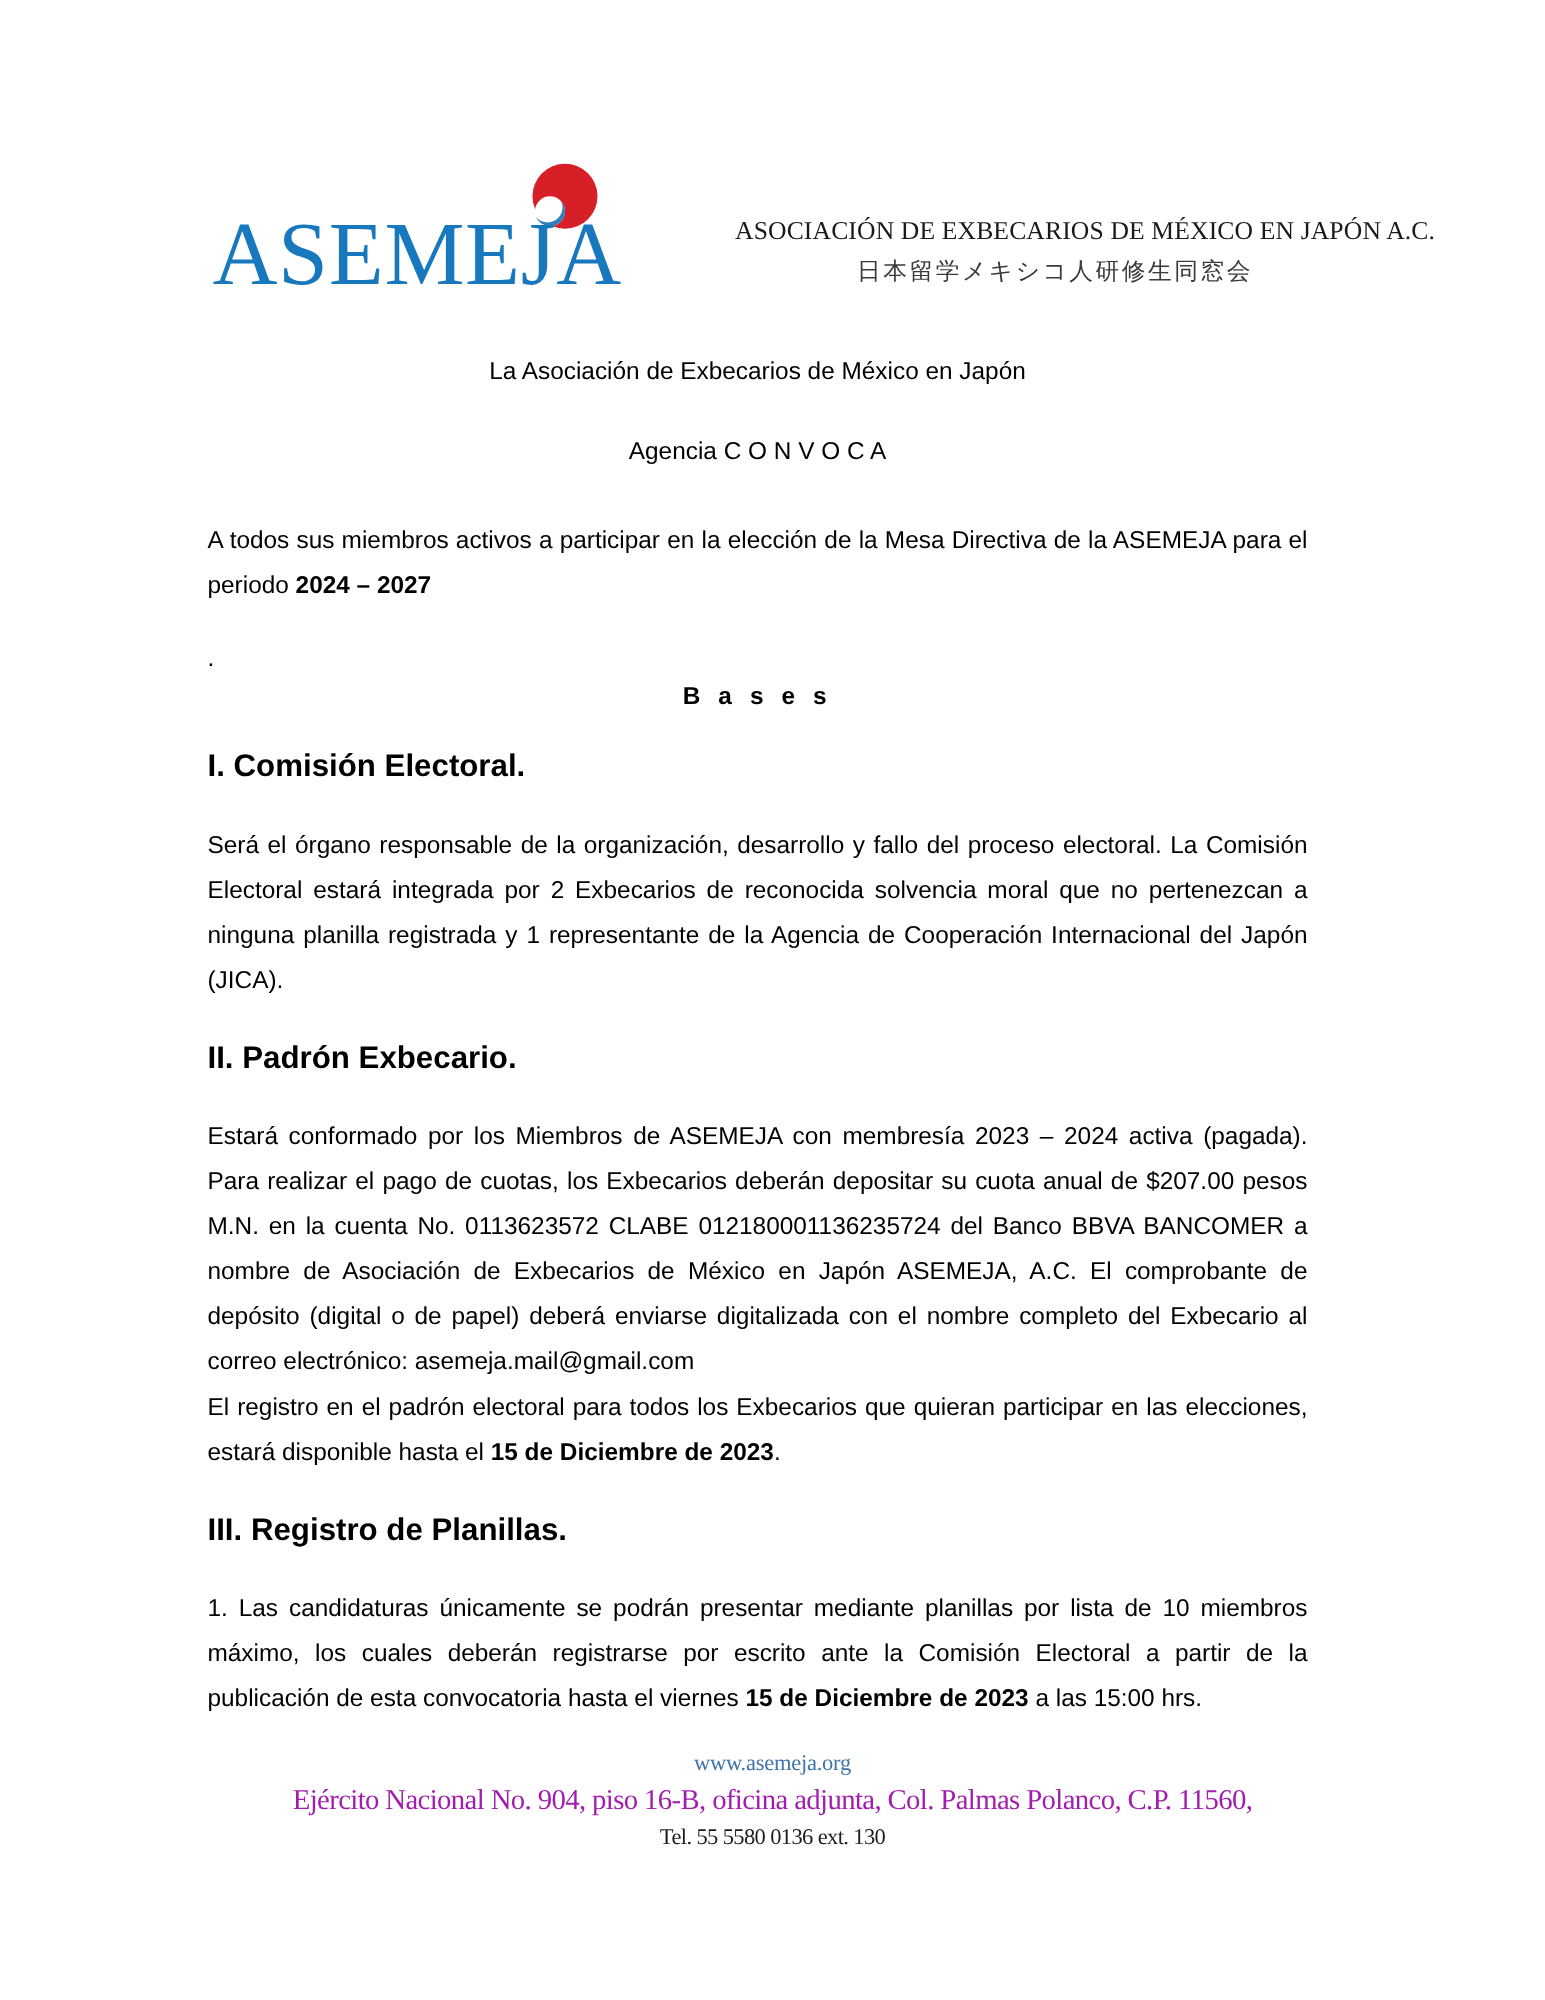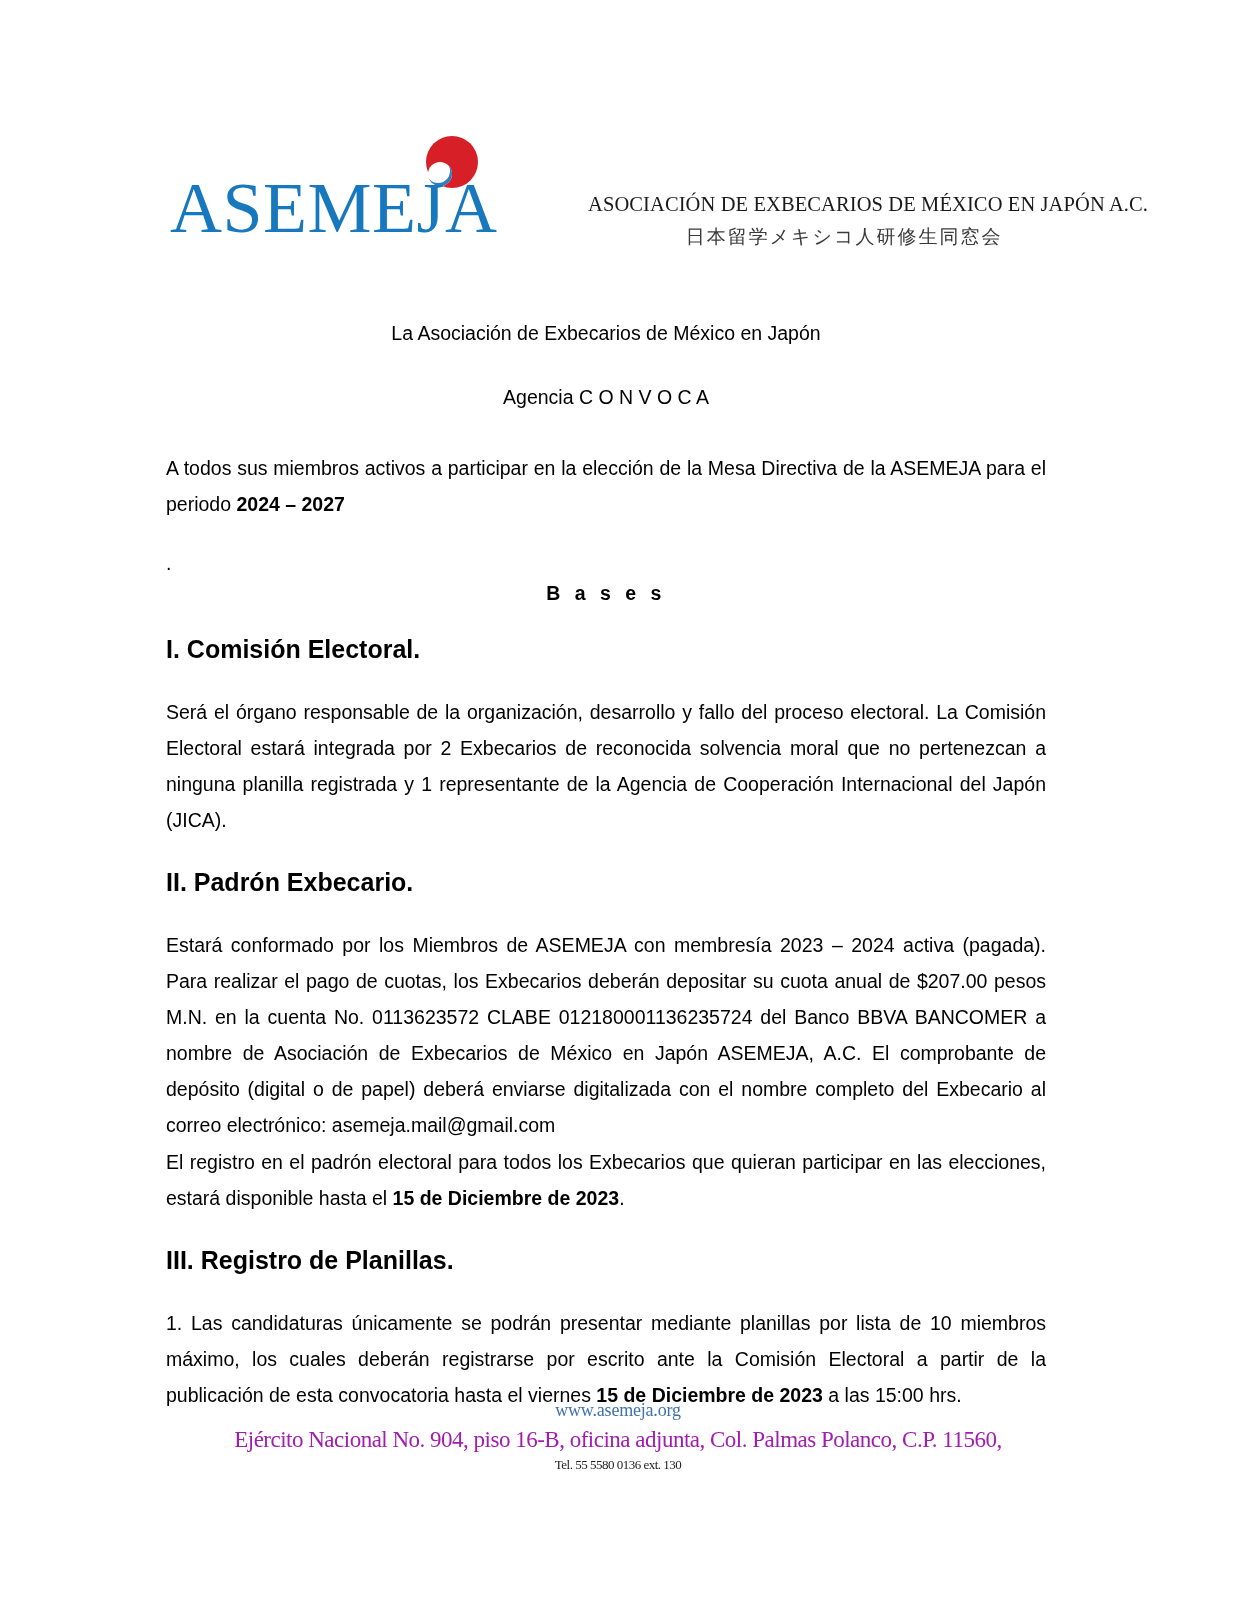--- a/index.html
+++ b/index.html
@@ -24,21 +24,21 @@
   }
 
   
   .masthead {
     position: absolute;
     left: 0;
     right: 0;
     top: 120px;
     height: 130px;
     display: flex;
-    align-items: flex-end;
+    align-items: center;
   }
 
   .logo-block {
     position: relative;
     width: 352px;
     margin-left: 170px;
     height: 120px;
   }
 
   .logo-wordmark {
@@ -98,21 +98,20 @@
     letter-spacing: 2px;
     margin-top: 7px;
   }
 
   
   .content {
     position: absolute;
     left: 166px;
     top: 285px;
     width: 880px;
-    margin-top: 36px;
   }
 
   .line-center {
     text-align: center;
     font-size: 19.5px;
     line-height: 1.25;
     margin: 0;
   }
 
   .gap-1 { height: 40px; }
@@ -168,21 +167,21 @@
     line-height: 1.45;
     letter-spacing: -0.2px;
   }
   .footer-addr {
     font-size: 23px;
     color: #a21caf;
     line-height: 1.45;
     letter-spacing: -0.5px;
   }
   .footer-tel {
-    font-size: 13px;
+    font-size: 18px;
     color: #1c1c1c;
     line-height: 1.45;
     letter-spacing: -0.5px;
   }
 </style>
 </head>
 <body>
 
 <div class="page">
 

